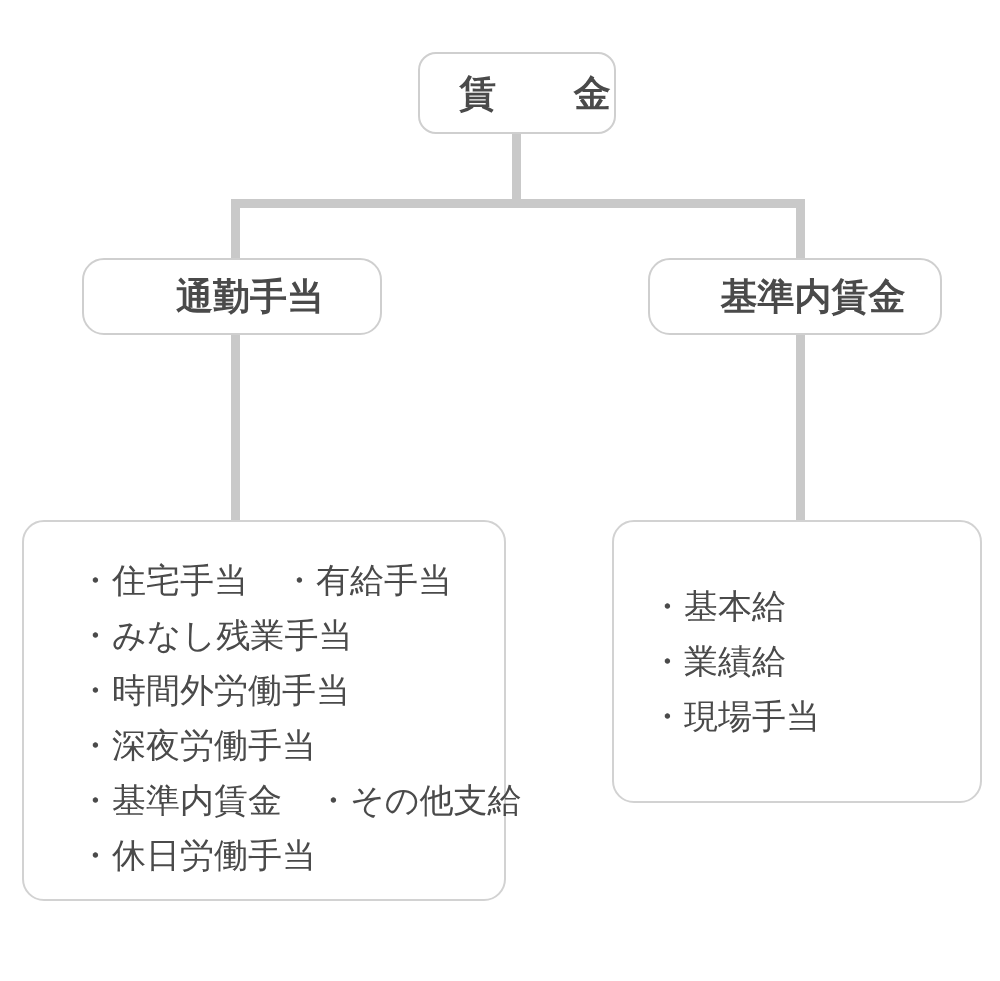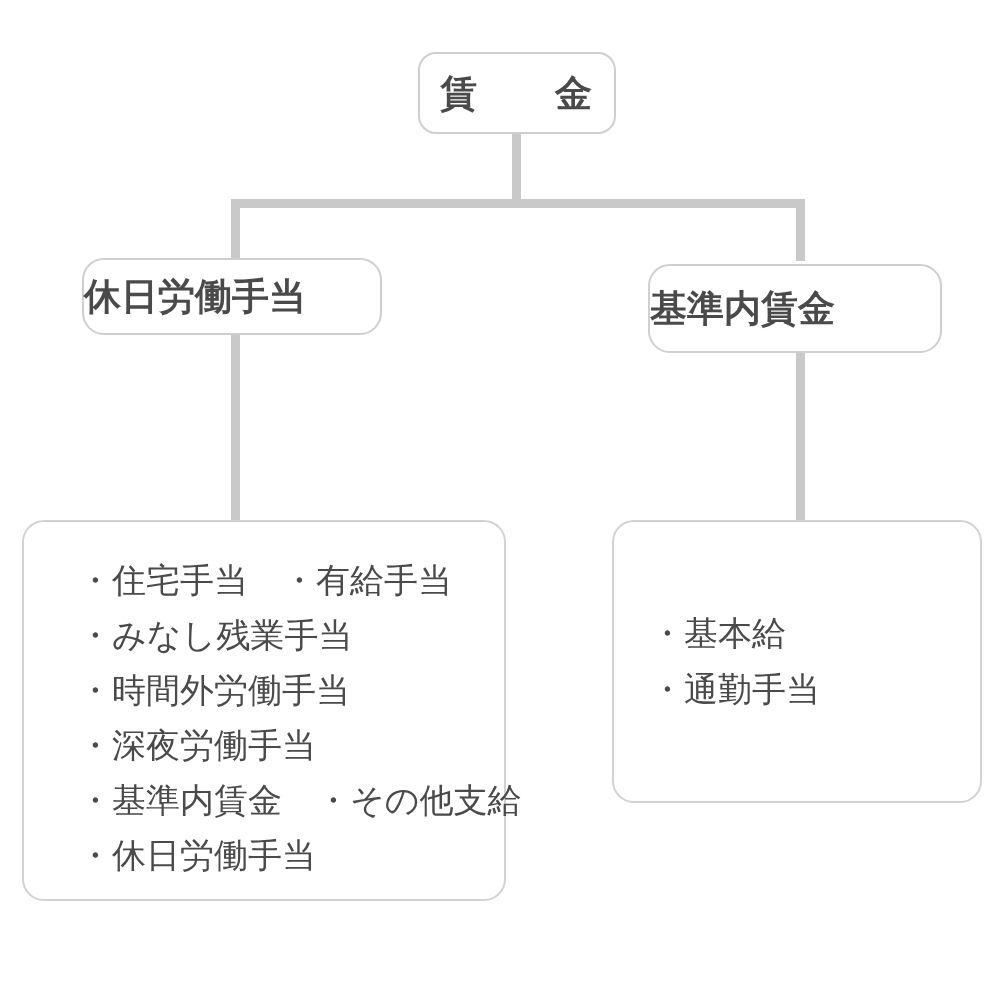--- a/index.html
+++ b/index.html
@@ -34,22 +34,23 @@
   
   .node {
     position: absolute;
     box-sizing: border-box;
     background: #ffffff;
     border: 2px solid #cfcfcf;
     border-radius: 22px;
     z-index: 2;
     display: flex;
     align-items: center;
-    justify-content: flex-start;
+    justify-content: center;
     color: #4a4a4a;
+    padding-left: 36px;
   }
   .node-title {
     font-weight: bold;
     font-size: 37px;
     line-height: 1;
     color: #4a4a4a;
     white-space: nowrap;
   }
   #node-root {
     left: 418px;
@@ -63,23 +64,23 @@
     text-indent: 0.55em;
   }
   #node-left {
     left: 82px;
     top: 258px;
     width: 300px;
     height: 77px;
   }
   #node-right {
     left: 648px;
-    top: 264px;
+    top: 258px;
     width: 294px;
-    height: 89px;
+    height: 77px;
   }
   
   .leafbox {
     position: absolute;
     box-sizing: border-box;
     background: #ffffff;
     border: 2px solid #d2d2d2;
     border-radius: 22px;
     z-index: 2;
     display: flex;
@@ -134,38 +135,39 @@
     <div class="conn" style="left:231px; top:333px; width:9px; height:190px;"></div>
 
     <div class="conn" style="left:796px; top:333px; width:9px; height:190px;"></div>
   </div>
 
   <div class="node" id="node-root">
     <span class="node-title">賃　金</span>
   </div>
 
   <div class="node" id="node-left">
-    <span class="node-title">休日労働手当</span>
+    <span class="node-title">通勤手当</span>
   </div>
 
   <div class="node" id="node-right">
     <span class="node-title">基準内賃金</span>
   </div>
 
   <div class="leafbox" id="leafbox-left">
     <ul class="leaf-list">
       <li class="leaf-item">・住宅手当　・有給手当</li>
       <li class="leaf-item">・みなし残業手当</li>
       <li class="leaf-item">・時間外労働手当</li>
       <li class="leaf-item">・深夜労働手当</li>
       <li class="leaf-item">・基準内賃金　・その他支給</li>
       <li class="leaf-item">・休日労働手当</li>
     </ul>
   </div>
 
   <div class="leafbox" id="leafbox-right">
     <ul class="leaf-list">
       <li class="leaf-item">・基本給</li>
-      <li class="leaf-item">・通勤手当</li>
+      <li class="leaf-item">・業績給</li>
+      <li class="leaf-item">・現場手当</li>
     </ul>
   </div>
 
 </div>
 
 </body></html>

